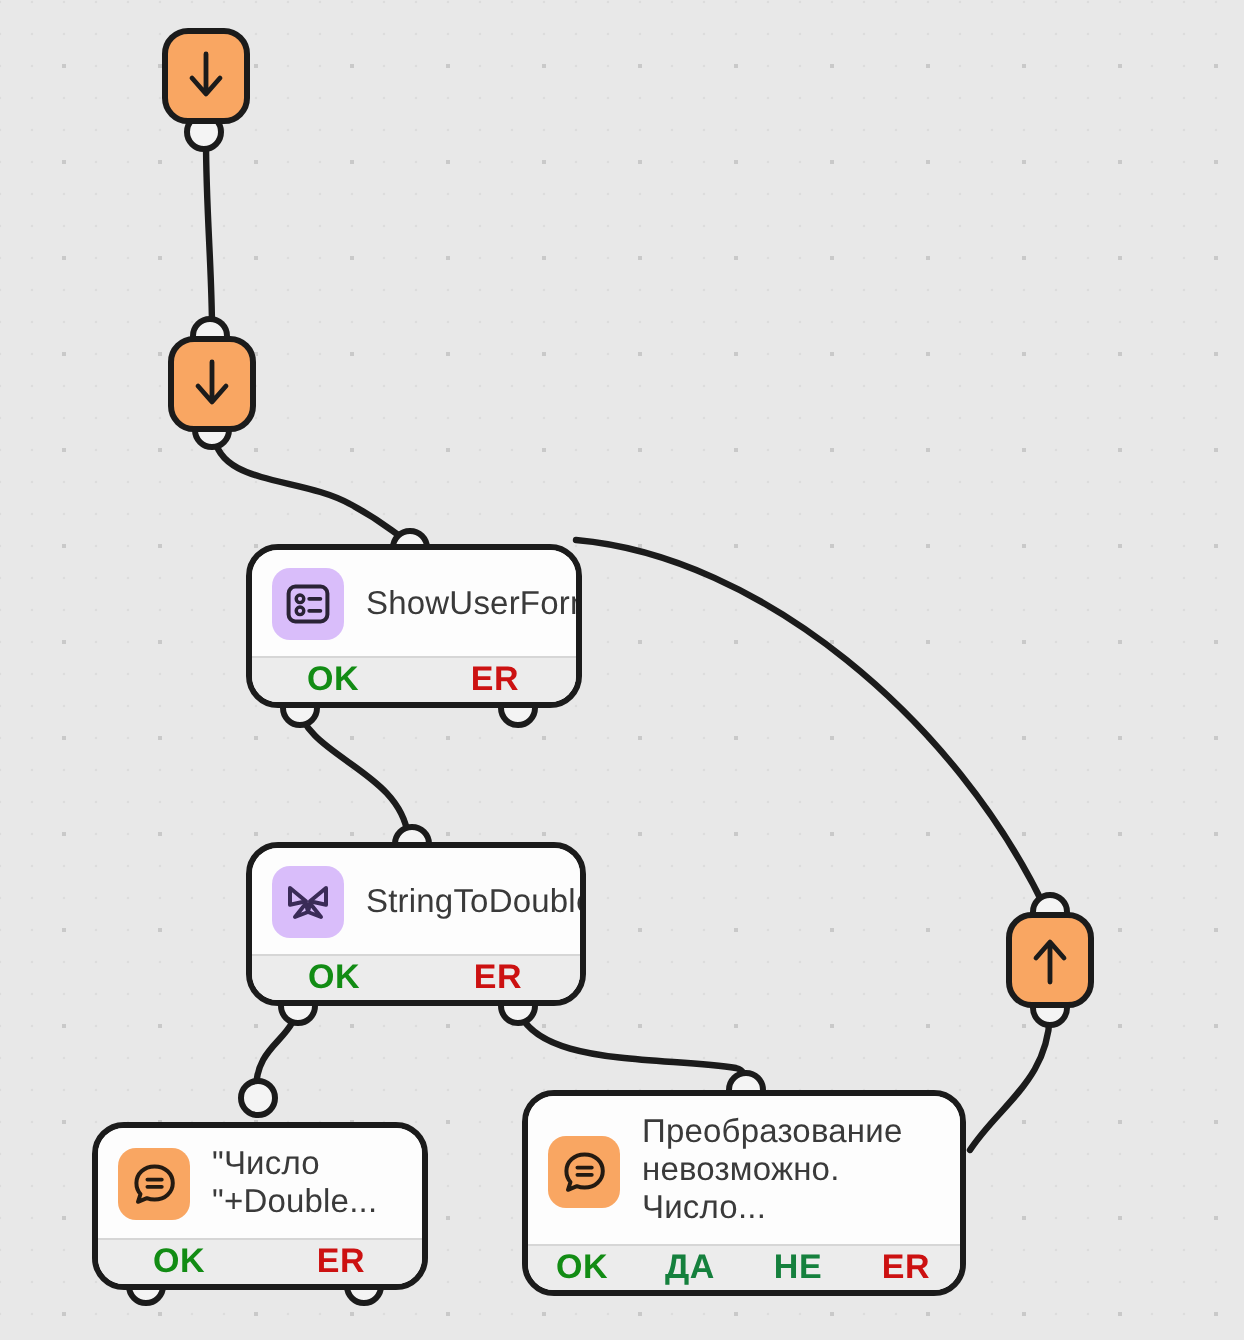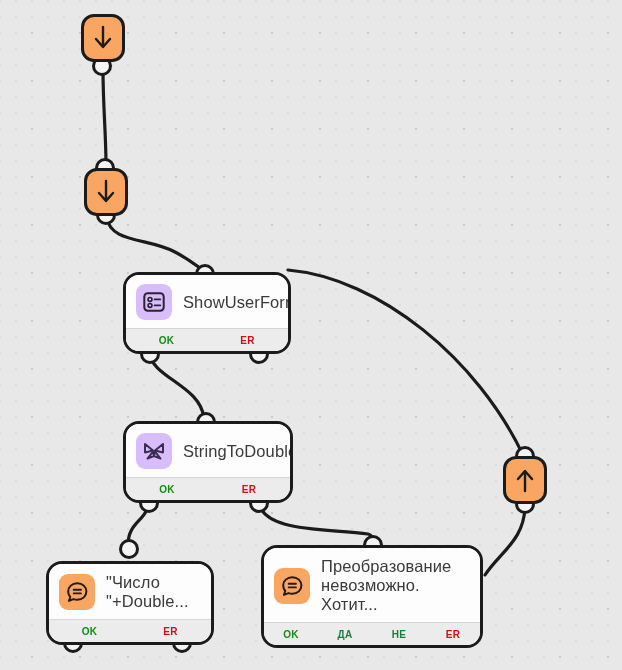--- a/index.html
+++ b/index.html
@@ -87,21 +87,21 @@
     line-height: 19px;
     white-space: pre-line;
     letter-spacing: 0.1px;
   }
   .block-footer {
     display: flex;
     align-items: center;
     height: 22px;
     background: #ececec;
     border-top: 1px solid #d6d6d6;
-    font-size: 10px;
+    font-size: 17px;
     font-weight: bold;
   }
   .block-footer .slot {
     flex: 1 1 0;
     text-align: center;
     letter-spacing: 0.3px;
   }
   .slot.ok { color: #128c14; }
   .slot.er { color: #cc1111; text-align: center; }
   .slot.mid { color: #15803d; }
@@ -228,21 +228,21 @@
     <div class="block-body">
       <div class="blk-icon orange">
         <svg width="24" height="24" viewBox="0 0 24 24">
           <path d="M12.3 3.2 C17.6 3.2 21.4 6.9 21.4 11.5 C21.4 16.1 17.6 19.8 12.3 19.8
                    C10.9 19.8 9.6 19.55 8.45 19.1 L4 20.9 L5.25 17.0
                    C3.9 15.55 3.2 13.6 3.2 11.5 C3.2 6.9 7 3.2 12.3 3.2 Z" fill="none" stroke="#241a11" stroke-width="2" stroke-linejoin="round"></path>
           <path d="M8.7 9.8 H15.9 M8.7 13.4 H15.9" stroke="#241a11" stroke-width="1.9" stroke-linecap="round"></path>
         </svg>
       </div>
       <div class="blk-title">Преобразование
-невозможно. Хотит...</div>
+невозможно. Число...</div>
     </div>
     <div class="block-footer">
       <div class="slot ok">OK</div>
       <div class="slot mid">ДА</div>
       <div class="slot mid">НЕ</div>
       <div class="slot er">ER</div>
     </div>
   </div>
   <div class="port" style="left:277px; top:618px;"></div>
   <div class="port" style="left:334px; top:618px;"></div>

